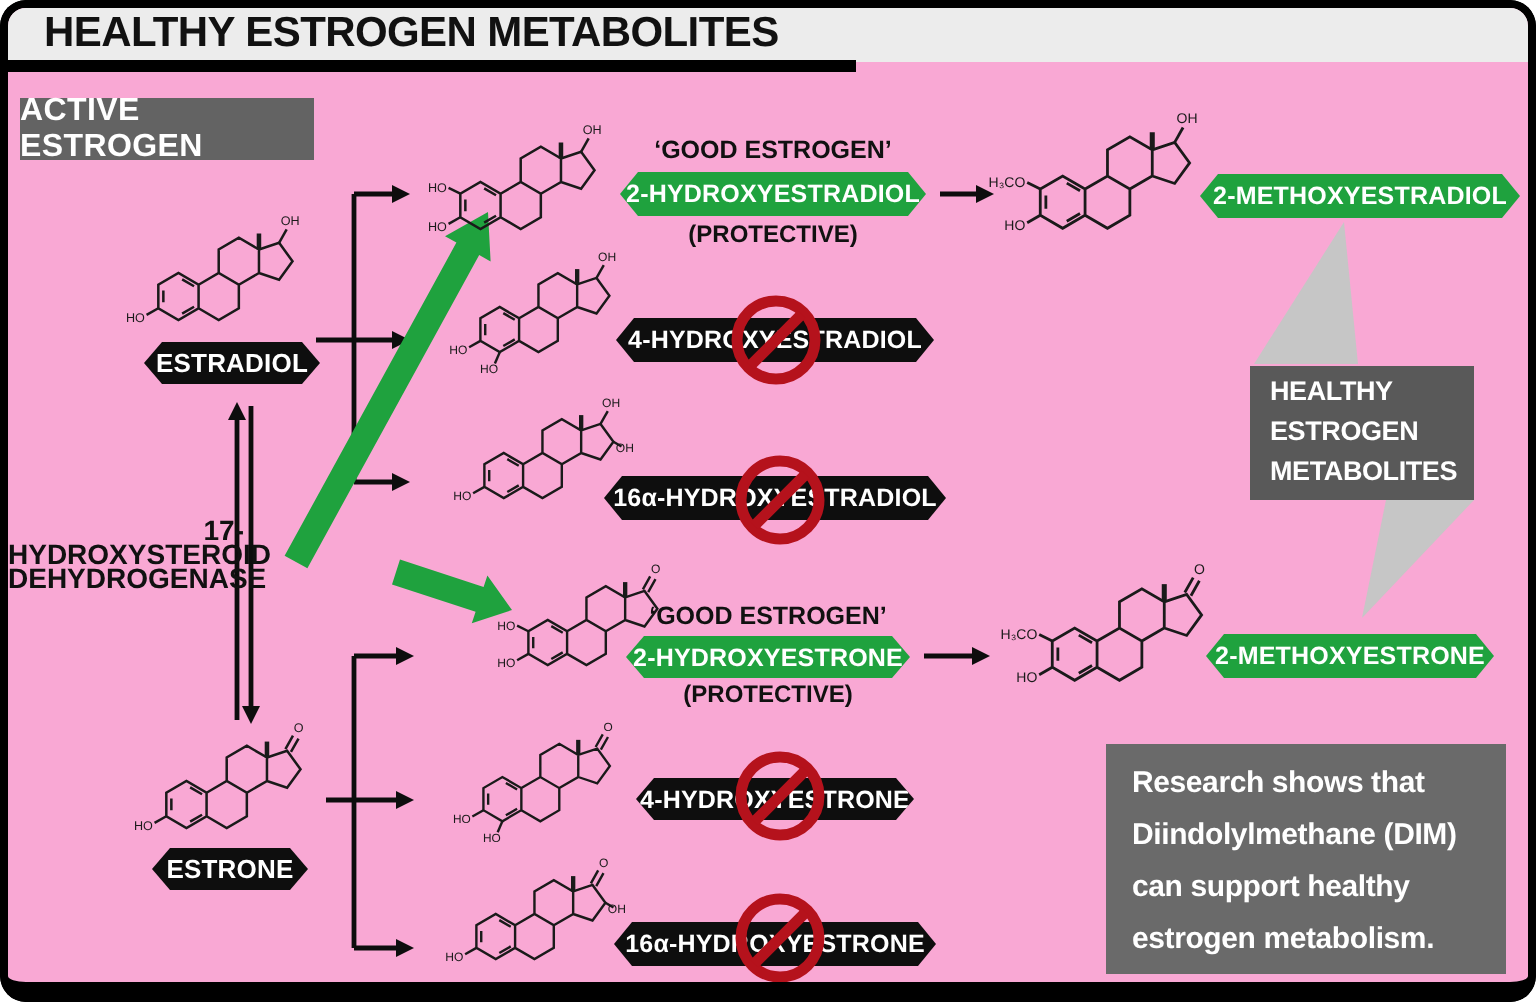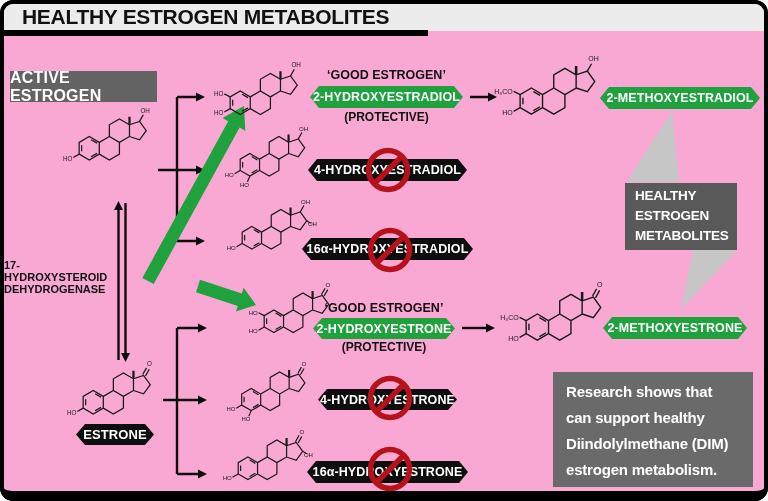--- a/index.html
+++ b/index.html
@@ -15,35 +15,35 @@
   body{background:#fff;font-family:"Liberation Sans",sans-serif;}
   #frame{position:relative;width:768px;height:501px;background:#000;border-radius:13px;overflow:hidden;}
   #canvas{position:absolute;inset:0;background:#f9a8d4;border:4px solid #000;border-bottom-width:10px;border-radius:13px;overflow:hidden;}
   .abs{position:absolute;}
   
   .title-band{left:0;top:0;width:100%;height:27px;background:#ececec;z-index:0;}
   .page-title{left:18px;top:1px;font-size:21px;font-weight:700;color:#111;letter-spacing:-0.3px;white-space:nowrap;z-index:2;}
   .title-underline{left:0;top:26px;width:424px;height:6px;background:#000;z-index:2;}
   
   .active-box{left:6px;top:45px;width:147px;height:31px;background:var(--gray-box);color:#fff;
-    font-weight:700;font-size:16px;display:flex;align-items:center;justify-content:center;letter-spacing:0.2px;z-index:2;margin-top:22px;}
+    font-weight:700;font-size:16px;display:flex;align-items:center;justify-content:center;letter-spacing:0.2px;z-index:2;}
   .healthy-box{left:621px;top:179px;width:112px;height:67px;background:var(--gray-box-dark);color:#fff;
     font-weight:700;font-size:13.5px;line-height:20px;padding:3px 0 0 10px;z-index:2;letter-spacing:-0.2px;}
   .research-box{left:549px;top:368px;width:200px;height:115px;background:var(--research-gray);color:#fff;
     font-weight:700;font-size:15px;line-height:26px;padding:7px 16px 0 13px;z-index:2;letter-spacing:-0.2px;}
   
   .badge{color:#fff;font-weight:700;display:flex;align-items:center;justify-content:center;
     clip-path:polygon(9px 0%,calc(100% - 9px) 0%,100% 50%,calc(100% - 9px) 100%,9px 100%,0% 50%);
     white-space:nowrap;z-index:3;letter-spacing:0.1px;}
   .badge.green{background:var(--green);}
   .badge.black{background:var(--badge-black);}
   
   .flabel{font-weight:700;color:#111;text-align:center;white-space:nowrap;z-index:2;}
   
-  .enzyme{left:0px;top:255px;width:118px;text-align:left;font-weight:700;font-size:11px;line-height:12px;color:#111;z-index:2;}
+  .enzyme{left:0px;top:255px;width:118px;text-align:right;font-weight:700;font-size:14px;line-height:12px;color:#111;z-index:2;}
   
   .dim-bubble{left:125px;top:252px;width:92px;height:64px;background:var(--green);border-radius:50%;
     display:flex;flex-direction:column;align-items:center;justify-content:center;z-index:3;color:#fff;}
   .dim-main{font-size:27px;font-weight:700;line-height:25px;letter-spacing:0.5px;}
   .dim-sub{font-size:12.5px;font-weight:700;letter-spacing:0.8px;}
   
   .mol{z-index:2;}
   .mol svg{width:100%;height:100%;}
   .mol path{stroke:#1a1a1a;stroke-width:1.5;fill:none;}
   .mol path.methyl{stroke-width:2.7;}
@@ -99,22 +99,22 @@
     <div class="abs active-box">ACTIVE ESTROGEN</div>
 
     <div class="abs healthy-box">
       <div>HEALTHY</div>
       <div>ESTROGEN</div>
       <div>METABOLITES</div>
     </div>
 
     <div class="abs research-box">
       <div>Research shows that</div>
+      <div>Diindolylmethane (DIM)</div>
       <div>can support healthy</div>
-      <div>Diindolylmethane (DIM)</div>
       <div>estrogen metabolism.</div>
     </div>
 
     <div class="abs enzyme">
       <div>17-HYDROXYSTEROID</div>
       <div>DEHYDROGENASE</div>
     </div>
 
 
     <div class="abs mol" style="left:50px;top:94px;width:104px;height:77px"><svg viewBox="-6 0 124 90" preserveAspectRatio="xMidYMid meet">
@@ -217,20 +217,21 @@
           <path d="M27,55.5 L27,62.5 M38.2,69.2 L45.3,65.1 M38.2,48.8 L45.3,52.9"></path>
           <path class="methyl" d="M84,31 L84,21.5"></path>
           <path d="M95,26 L99.5,18 M98.3,27.7 L102.8,19.7"></path>
           <text x="100" y="16">O</text>
           <path d="M24,52 L17,48.5"></path>
           <text x="16" y="51" text-anchor="end">H₃CO</text>
           <path d="M24,66 L17,70"></path>
           <text x="16" y="74" text-anchor="end">HO</text>
         </svg></div>
 
+    <div class="abs badge black" style="left:68px;top:167px;width:88px;height:21px;font-size:13px">ESTRADIOL</div>
     <div class="abs badge black" style="left:72px;top:420px;width:78px;height:21px;font-size:13px">ESTRONE</div>
 
     <div class="abs flabel" style="left:306px;top:64px;width:153px;font-size:12.5px">‘GOOD ESTROGEN’</div>
     <div class="abs badge green" style="left:306px;top:82px;width:153px;height:22px;font-size:12.5px">2-HYDROXYESTRADIOL</div>
     <div class="abs flabel" style="left:306px;top:106px;width:153px;font-size:12px">(PROTECTIVE)</div>
     <div class="abs badge black" style="left:304px;top:155px;width:159px;height:22px;font-size:12.5px">4-HYDROXYESTRADIOL</div>
     <div class="abs badge black" style="left:298px;top:234px;width:171px;height:22px;font-size:12.5px">16α-HYDROXYESTRADIOL</div>
     <div class="abs badge green" style="left:596px;top:83px;width:160px;height:22px;font-size:12.5px">2-METHOXYESTRADIOL</div>
 
     <div class="abs flabel" style="left:309px;top:297px;width:142px;font-size:12.5px">‘GOOD ESTROGEN’</div>

